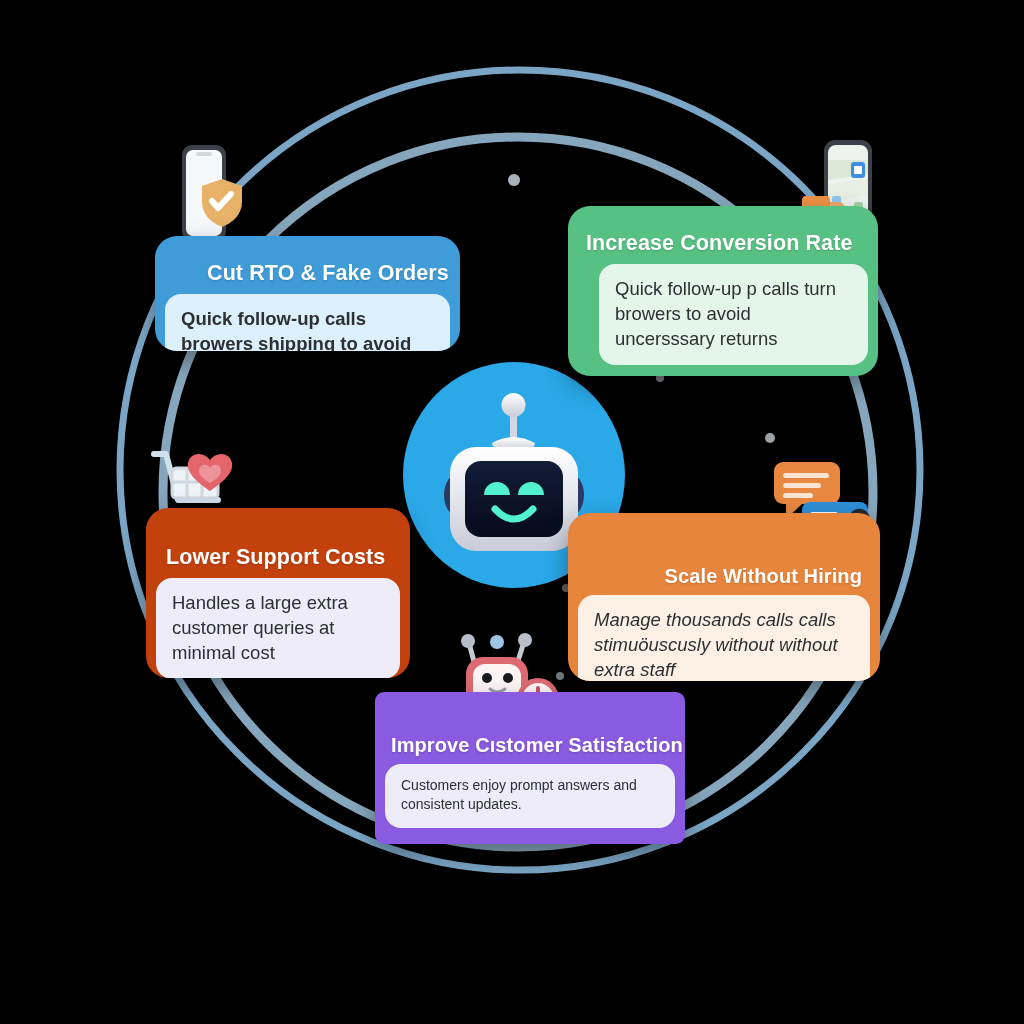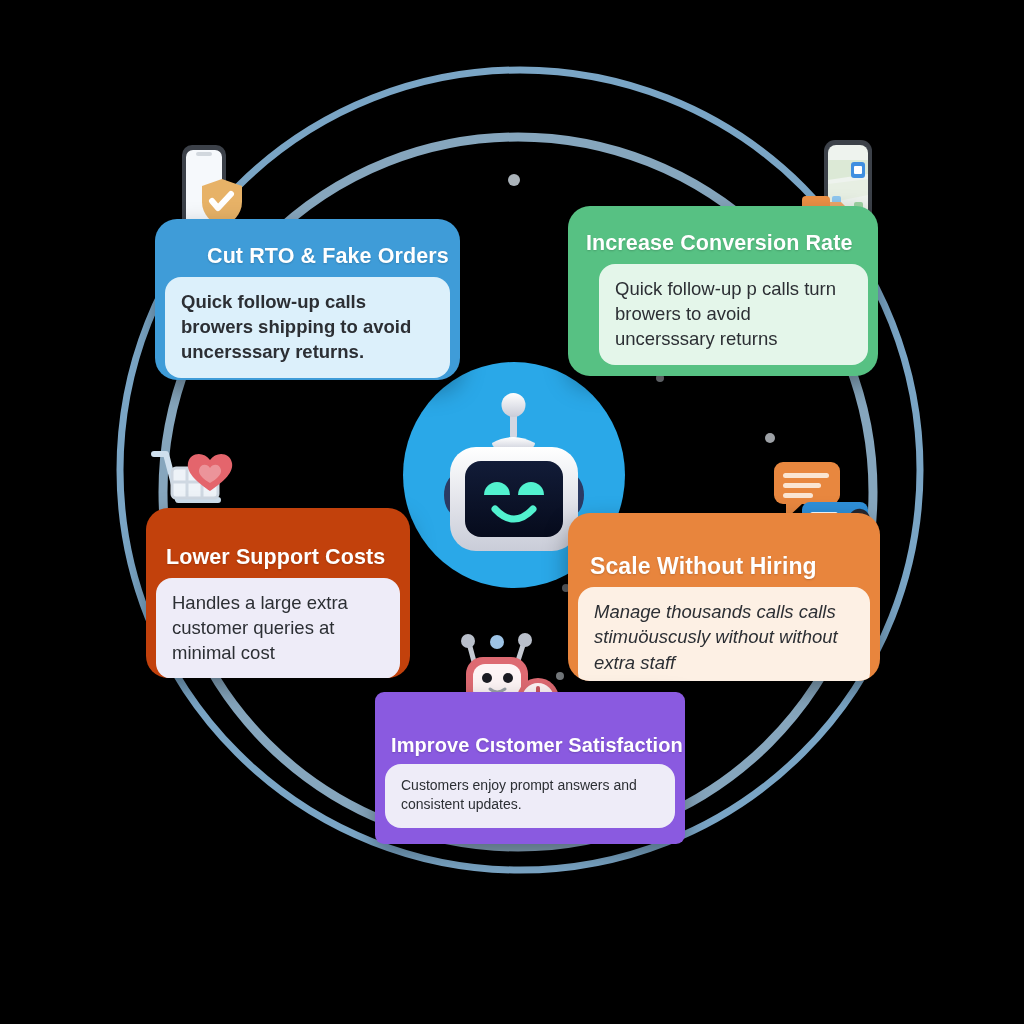--- a/index.html
+++ b/index.html
@@ -35,37 +35,37 @@
   }
   .card .body{
     margin:0 10px 10px 10px;
     border-radius:16px;
     padding:12px 16px 14px 16px;
     color:#2c2f34;
     line-height:1.36;
   }
 
   
-  #card-rto{left:155px;top:219px;width:305px;height:161px;background:#3f9cd8;}
+  #card-rto{left:155px;top:236px;width:305px;height:115px;background:#3f9cd8;}
   #card-rto .hdr{font-size:21.5px;padding-left:52px;}
   #card-rto .body{background:#dcf0fb;font-size:18.5px;font-weight:bold;}
 
   
   #card-conversion{left:568px;top:206px;width:310px;height:170px;background:#57c183;}
   #card-conversion .hdr{font-size:21.5px;padding-left:18px;}
   #card-conversion .body{background:#e4f6ea;font-size:18.5px;margin-left:31px;}
 
   
   #card-support{left:146px;top:508px;width:264px;height:170px;background:#c2410c;}
   #card-support .hdr{font-size:21.5px;padding-left:20px;padding-top:38px;}
   #card-support .body{background:#eeecf8;font-size:18.5px;}
 
   
   #card-scale{left:568px;top:513px;width:312px;height:168px;background:#e8853d;}
-  #card-scale .hdr{font-size:23px;padding-left:22px;padding-top:41px;}
+  #card-scale .hdr{font-size:20px;padding-left:22px;padding-top:52px;text-align:right;}
   #card-scale .body{background:#fdf0e4;font-size:18.5px;font-style:italic;}
 
   
   #card-satisfaction{left:375px;top:692px;width:310px;height:152px;background:#8a5ae0;border-radius:9px;}
   #card-satisfaction .hdr{font-size:20px;padding-left:16px;padding-top:42px;}
   #card-satisfaction .body{background:#eeecf8;font-size:14px;}
 
   
   #robot-hub{
     position:absolute;left:403px;top:362px;width:222px;height:226px;

